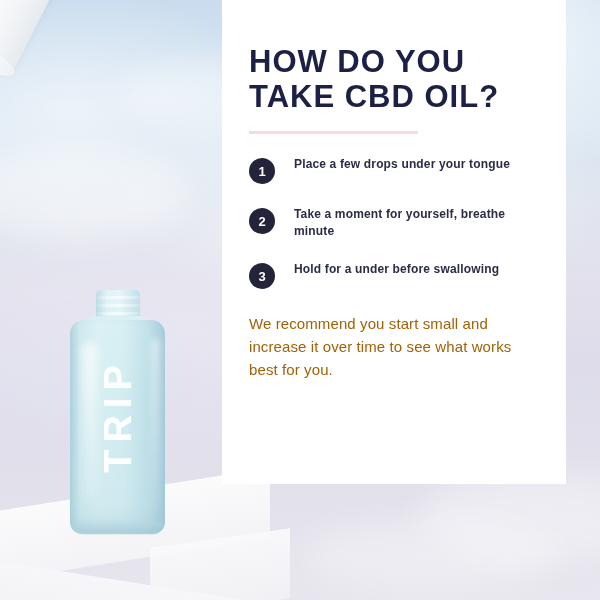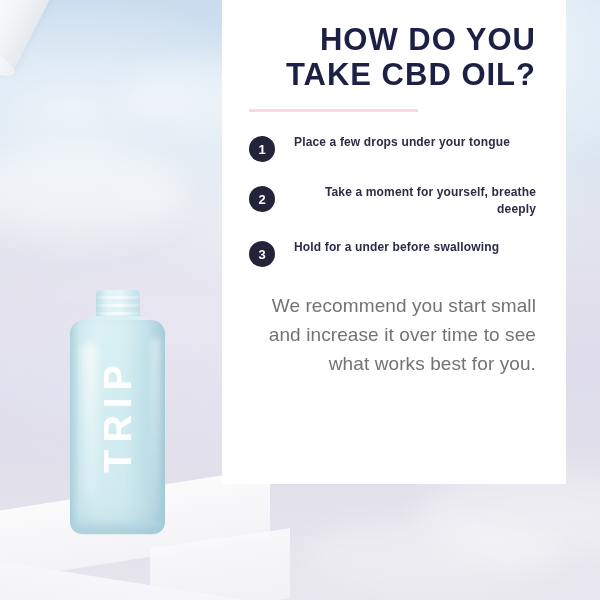--- a/index.html
+++ b/index.html
@@ -128,21 +128,21 @@
     position:absolute;left:8px;top:110px;width:90px;height:22px;
     background:linear-gradient(90deg,#f6f8fa,#ffffff 35%,#eef1f4 100%);
     border-radius:45px/12px;
   }
 
   
   .card{
     position:absolute;left:222px;top:0;width:344px;height:484px;
     background:#ffffff;
   }
-  .card-inner{padding:22px 30px 0 27px;text-align:right;}
+  .card-inner{padding:44px 30px 0 27px;}
 
   .title{
     color:#1c2044;
     font-size:31px;line-height:1.13;font-weight:700;
     letter-spacing:1.0px;margin:0;
   }
   .divider{
     margin:17px 0 0 0;width:169px;height:3px;background:#f9d9e3;border:0;
   }
 
@@ -155,22 +155,22 @@
     font-size:13px;font-weight:700;
     display:flex;align-items:center;justify-content:center;
     margin-top:2px;
   }
   .step-text{
     margin-left:19px;color:#2b2c46;
     font-size:12px;line-height:1.38;font-weight:600;letter-spacing:.15px;
   }
 
   .note{
-    margin:24px 0 0 0;color:#737373;
-    font-size:19px;line-height:1.53;letter-spacing:.1px;
+    margin:24px 0 0 0;color:#a16207;
+    font-size:15px;line-height:1.53;letter-spacing:.1px;
   }
 </style>
 </head>
 <body>
 
 <div class="stage">
 
   <div class="bg"></div>
   <div class="bg-wisp w1"></div>
   <div class="bg-wisp w2"></div>
@@ -211,21 +211,21 @@
 
       <ul class="steps">
 
         <li class="step">
           <span class="badge">1</span>
           <span class="step-text">Place a few drops under your tongue</span>
         </li>
 
         <li class="step">
           <span class="badge">2</span>
-          <span class="step-text">Take a moment for yourself, breathe deeply</span>
+          <span class="step-text">Take a moment for yourself, breathe minute</span>
         </li>
 
         <li class="step">
           <span class="badge">3</span>
           <span class="step-text">Hold for a under before swallowing</span>
         </li>
 
       </ul>
 
       <p class="note">We recommend you start small and increase it over time to see what works best for you.</p>

